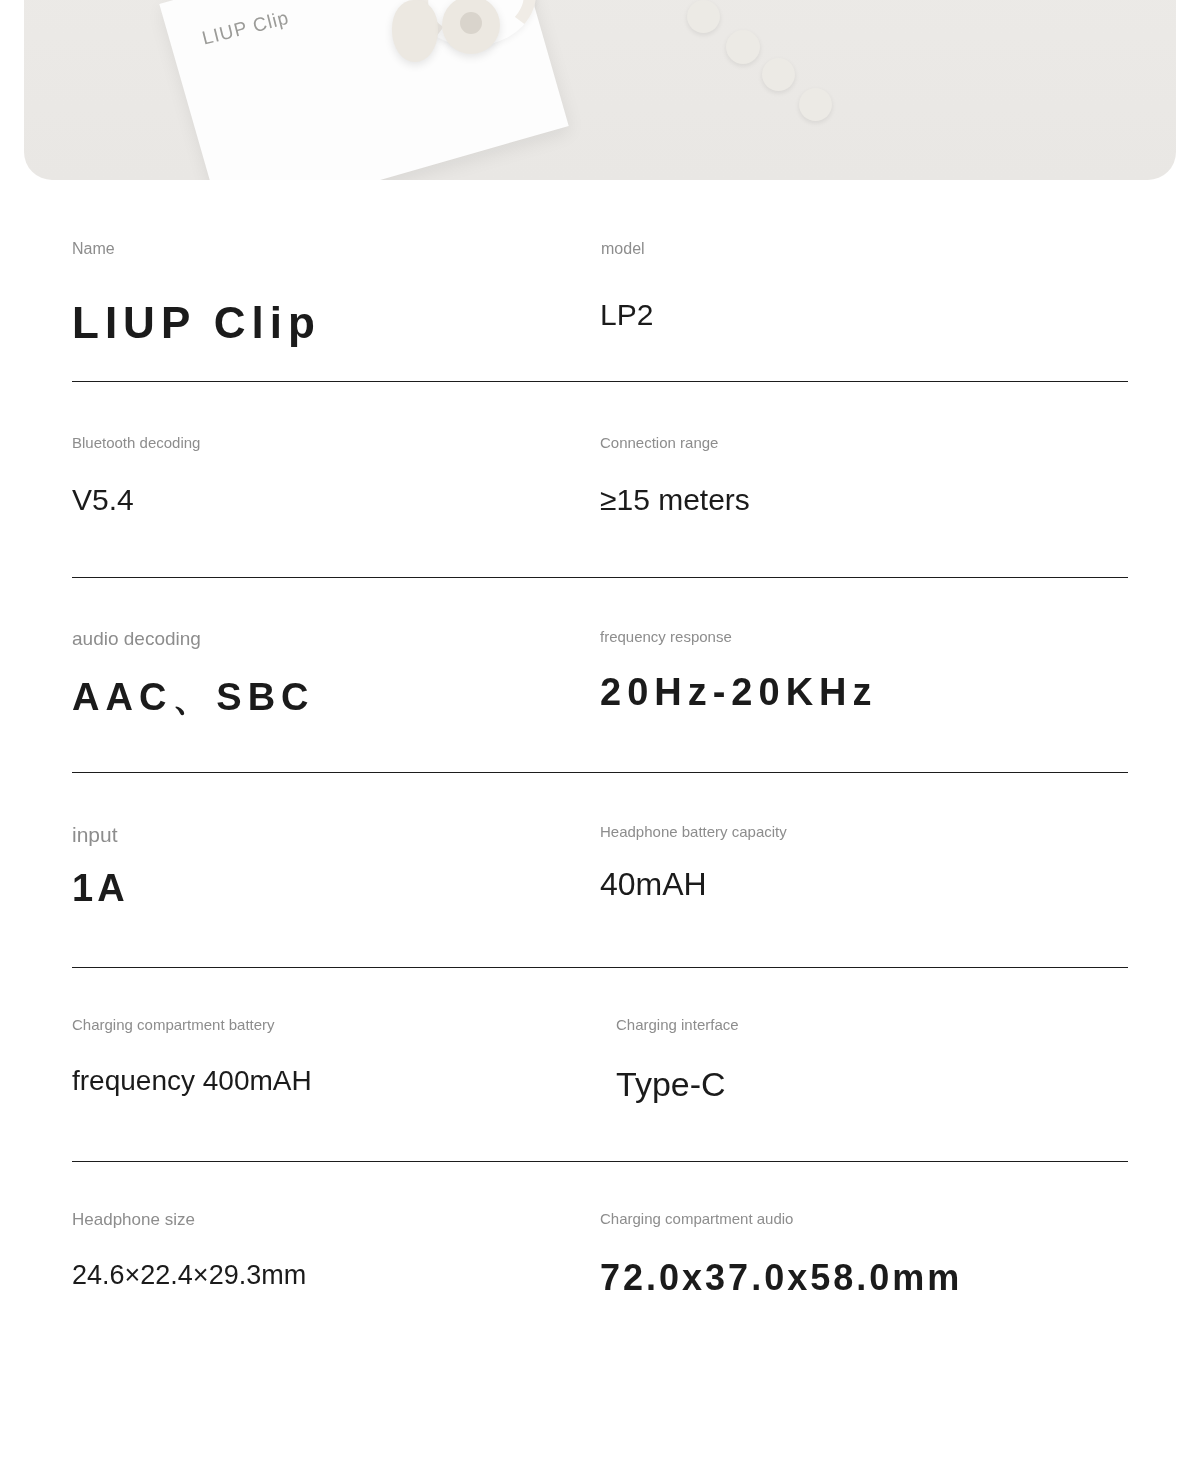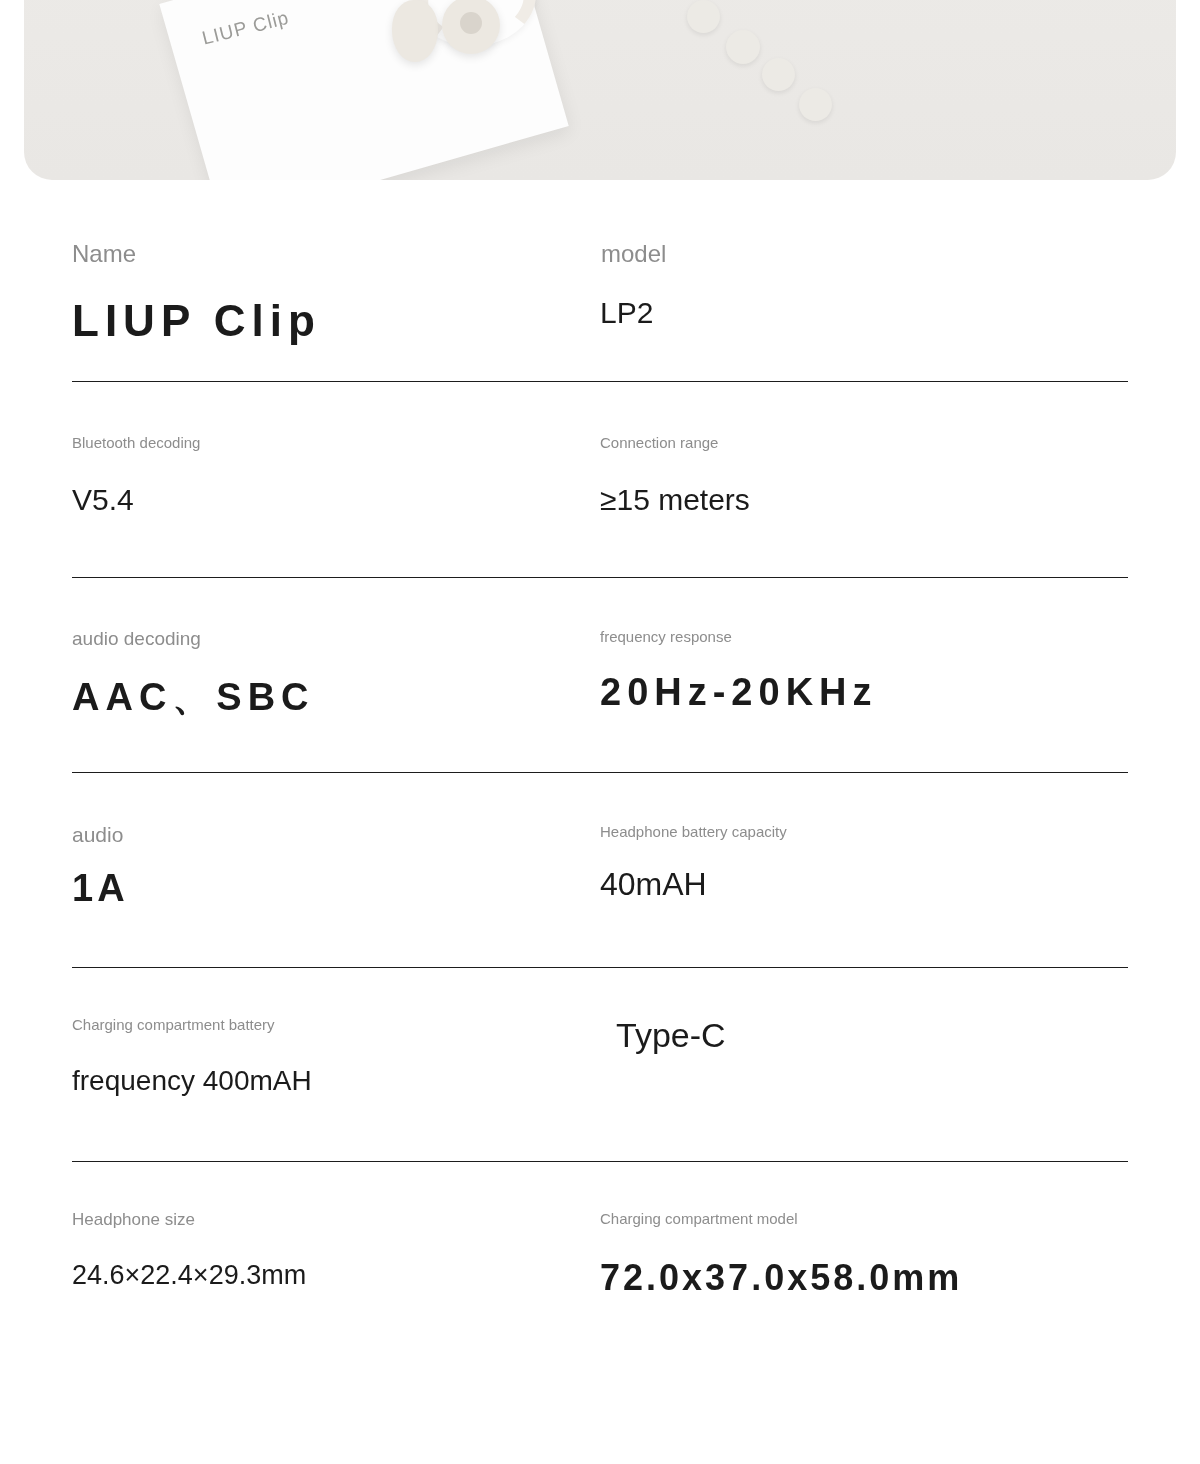--- a/index.html
+++ b/index.html
@@ -122,21 +122,21 @@
     font-weight: 400;
     white-space: nowrap;
   }
   .value {
     color: #1b1b1b;
     white-space: nowrap;
   }
 
   
   .r1 { height: 200px; padding-top: 58px; }
-  .r1 .label { font-size: 24px; margin-bottom: 28px; }
+  .r1 .label { font-size: 16px; margin-bottom: 40px; }
   .r1 .value { font-size: 44px; font-weight: 700; letter-spacing: 6px; }
   .r1 .cell.right .label { padding-left: 1px; }
   .r1 .cell.right .value { font-size: 30px; font-weight: 400; letter-spacing: 0; }
 
   
   .r2 { height: 196px; padding-top: 52px; }
   .r2 .label { font-size: 15px; margin-bottom: 32px; }
   .r2 .value { font-size: 30px; font-weight: 400; }
 
   
@@ -214,43 +214,44 @@
       <div class="value">AAC、SBC</div>
     </div>
     <div class="cell right">
       <div class="label">frequency response</div>
       <div class="value">20Hz-20KHz</div>
     </div>
   </div>
 
   <div class="row r4">
     <div class="cell left">
-      <div class="label">audio</div>
+      <div class="label">input</div>
       <div class="value">1A</div>
     </div>
     <div class="cell right">
       <div class="label">Headphone battery capacity</div>
       <div class="value">40mAH</div>
     </div>
   </div>
 
   <div class="row r5">
     <div class="cell left">
       <div class="label">Charging compartment battery</div>
       <div class="value">frequency 400mAH</div>
     </div>
     <div class="cell right">
+      <div class="label">Charging interface</div>
       <div class="value">Type-C</div>
     </div>
   </div>
 
   <div class="row r6">
     <div class="cell left">
       <div class="label">Headphone size</div>
       <div class="value">24.6×22.4×29.3mm</div>
     </div>
     <div class="cell right">
-      <div class="label">Charging compartment model</div>
+      <div class="label">Charging compartment audio</div>
       <div class="value">72.0x37.0x58.0mm</div>
     </div>
   </div>
 
 </div>
 
 </body></html>

